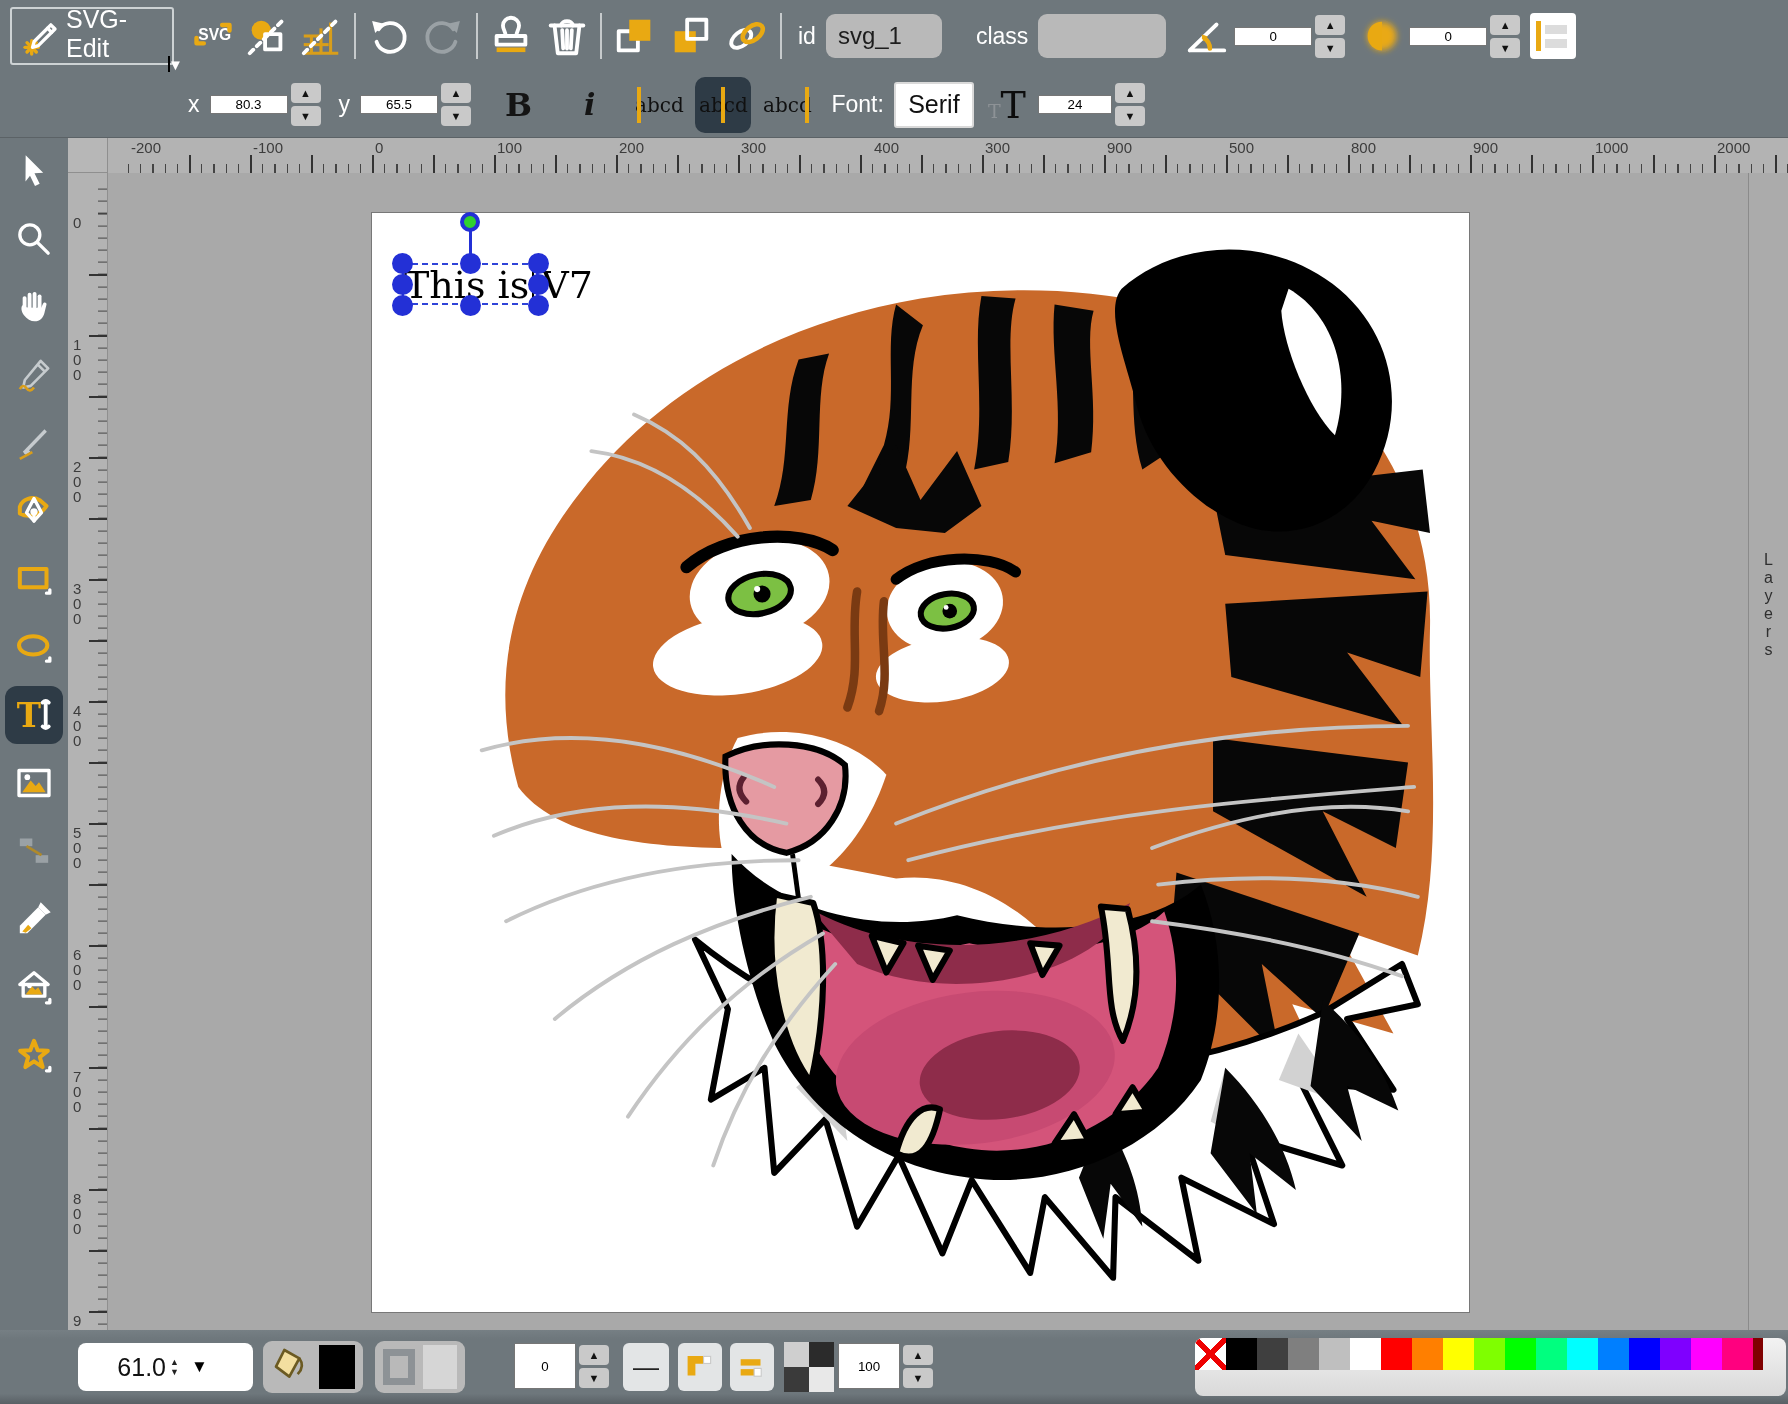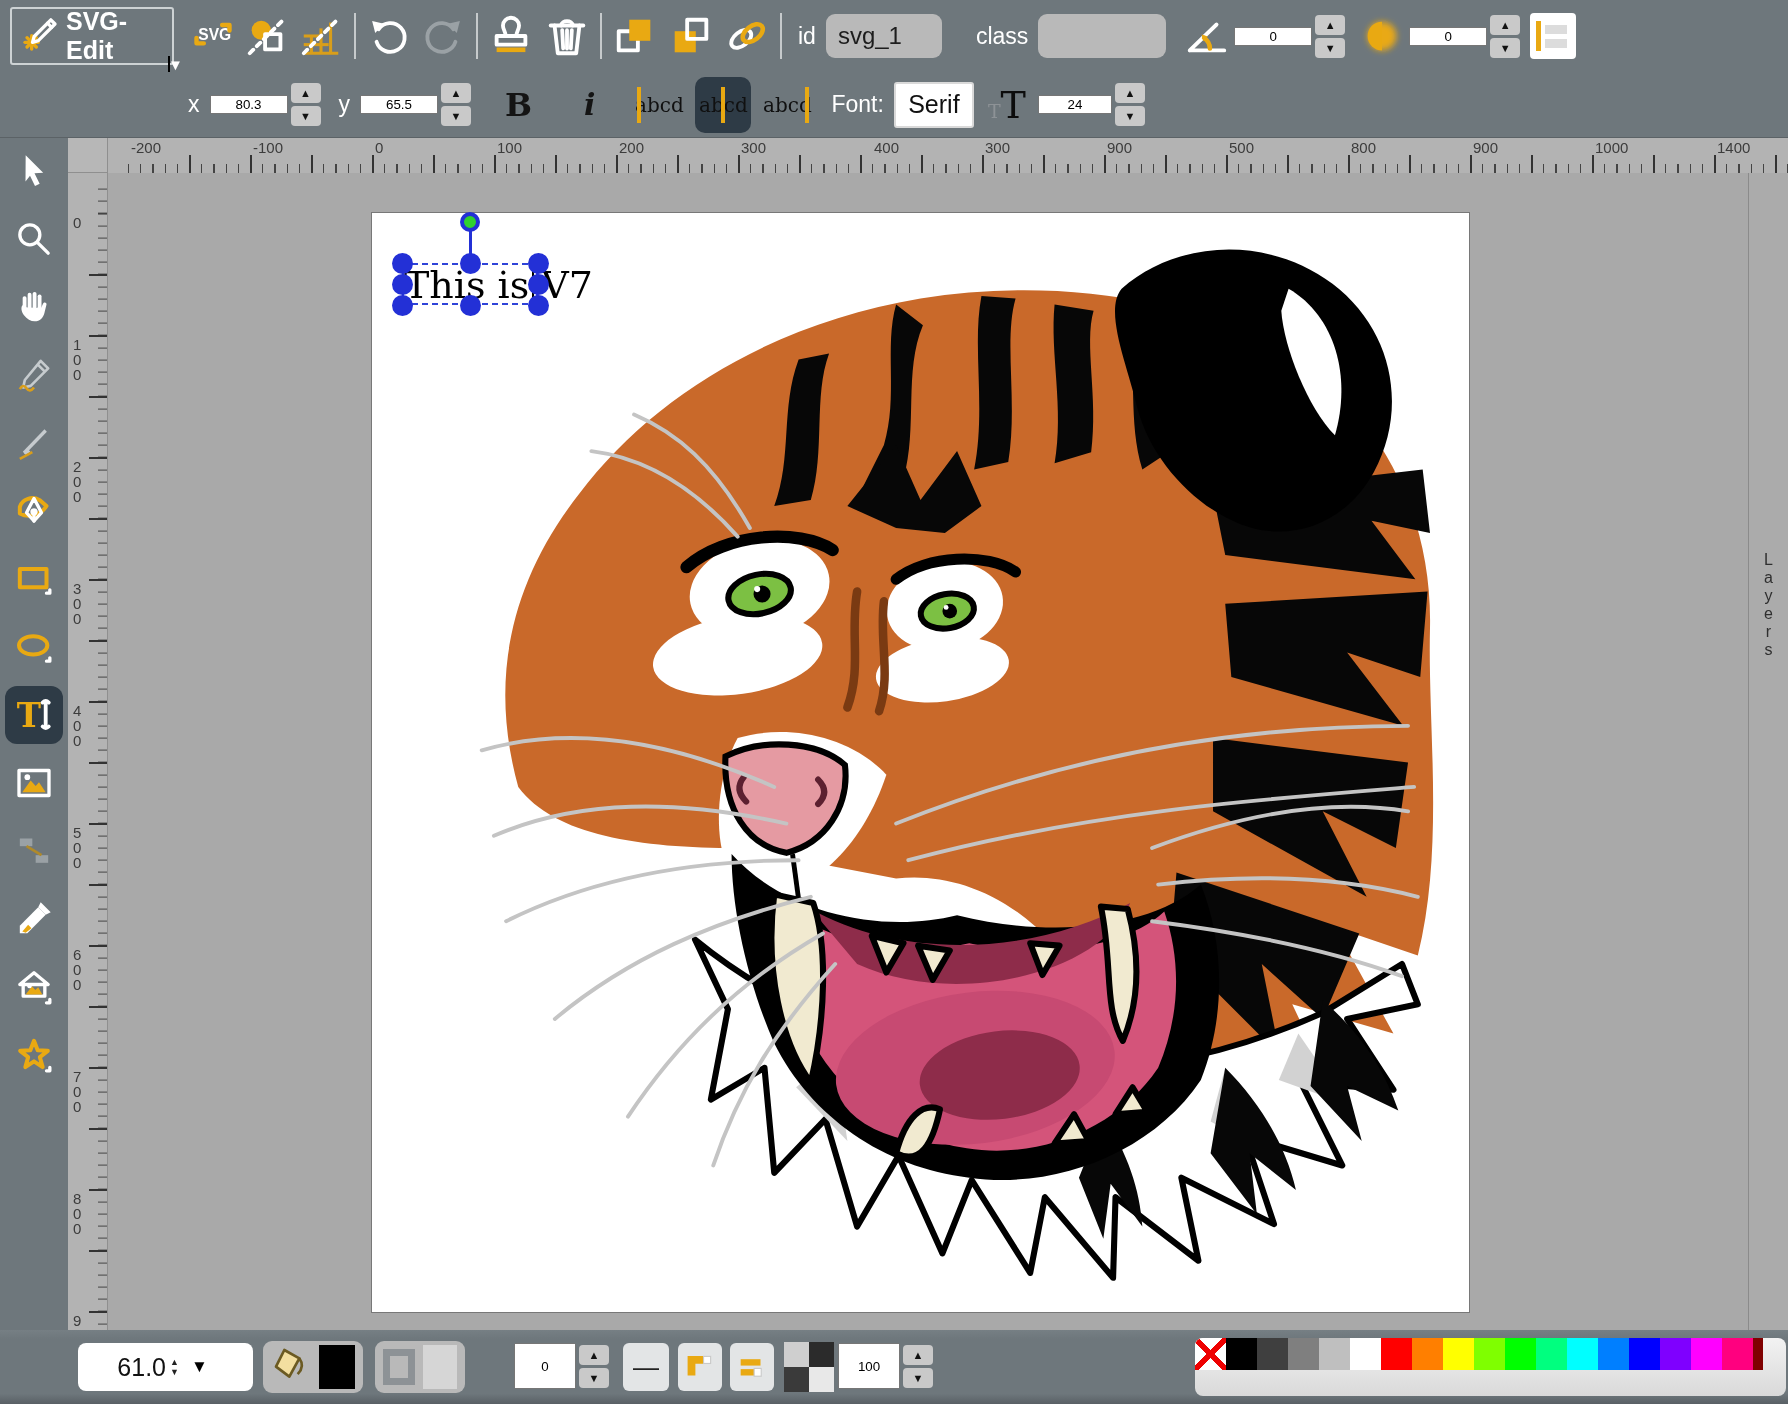--- a/index.html
+++ b/index.html
@@ -4,21 +4,21 @@
 <style>
   * { margin:0; padding:0; box-sizing:border-box; }
   html,body { width:1788px; height:1404px; overflow:hidden; background:#6e777c;
     font-family:"Liberation Sans", sans-serif; }
   #app { position:relative; width:1788px; height:1404px; }
 
   
   .row1 { position:absolute; left:0; top:0; width:1788px; height:72px;
     background:#6e777c; display:flex; align-items:center; }
   .logo-btn { margin-left:10px; height:58px; width:164px; border:2px solid #cdd2d4;
-    border-radius:3px; display:flex; align-items:center; padding:0 8px; cursor:pointer;font-weight:bold; }
+    border-radius:3px; display:flex; align-items:flex-end; padding:0 8px; cursor:pointer; }
   .logo-btn .lbl { color:#fff; font-size:25px; margin-left:6px; }
   .logo-btn .caret { color:#fff; font-size:15px; margin-left:8px; }
   .tbtn { width:46px; height:46px; display:flex; align-items:center; justify-content:center;
     cursor:pointer; flex:0 0 auto; }
   .sep { width:2px; height:46px; background:#c6cacc; margin:0 10px; flex:0 0 auto; }
   .tlabel { color:#fff; font-size:23px; margin:0 10px 0 6px;text-align:center; }
   input.fld { height:44px; background:#b9b9b9; border:none; border-radius:9px;
     font-size:24px; color:#1d1d1d; padding:0 12px; font-family:"Liberation Sans",sans-serif; }
   .spin { display:flex; align-items:center; }
   .spin input { width:78px; text-align:center; }
@@ -353,21 +353,21 @@
       <span class="hlabel" style="left: 389px;">100</span>
       <span class="hlabel" style="left: 511px;">200</span>
       <span class="hlabel" style="left: 633px;">300</span>
       <span class="hlabel" style="left: 766px;">400</span>
       <span class="hlabel" style="left: 877px;">300</span>
       <span class="hlabel" style="left: 999px;">900</span>
       <span class="hlabel" style="left: 1121px;">500</span>
       <span class="hlabel" style="left: 1243px;">800</span>
       <span class="hlabel" style="left: 1365px;">900</span>
       <span class="hlabel" style="left: 1487px;">1000</span>
-      <span class="hlabel" style="left: 1609px;">1400</span>
+      <span class="hlabel" style="left: 1609px;">2000</span>
     </div>
   <div class="v-ruler">
     <div class="minor"></div>
       <div class="major"></div>
   <div class="vlabel" style="top: 42px;">0</div>
       <div class="vlabel" style="top: 164px;">1
 0
 0</div>
       <div class="vlabel" style="top: 286px;">2
 0

